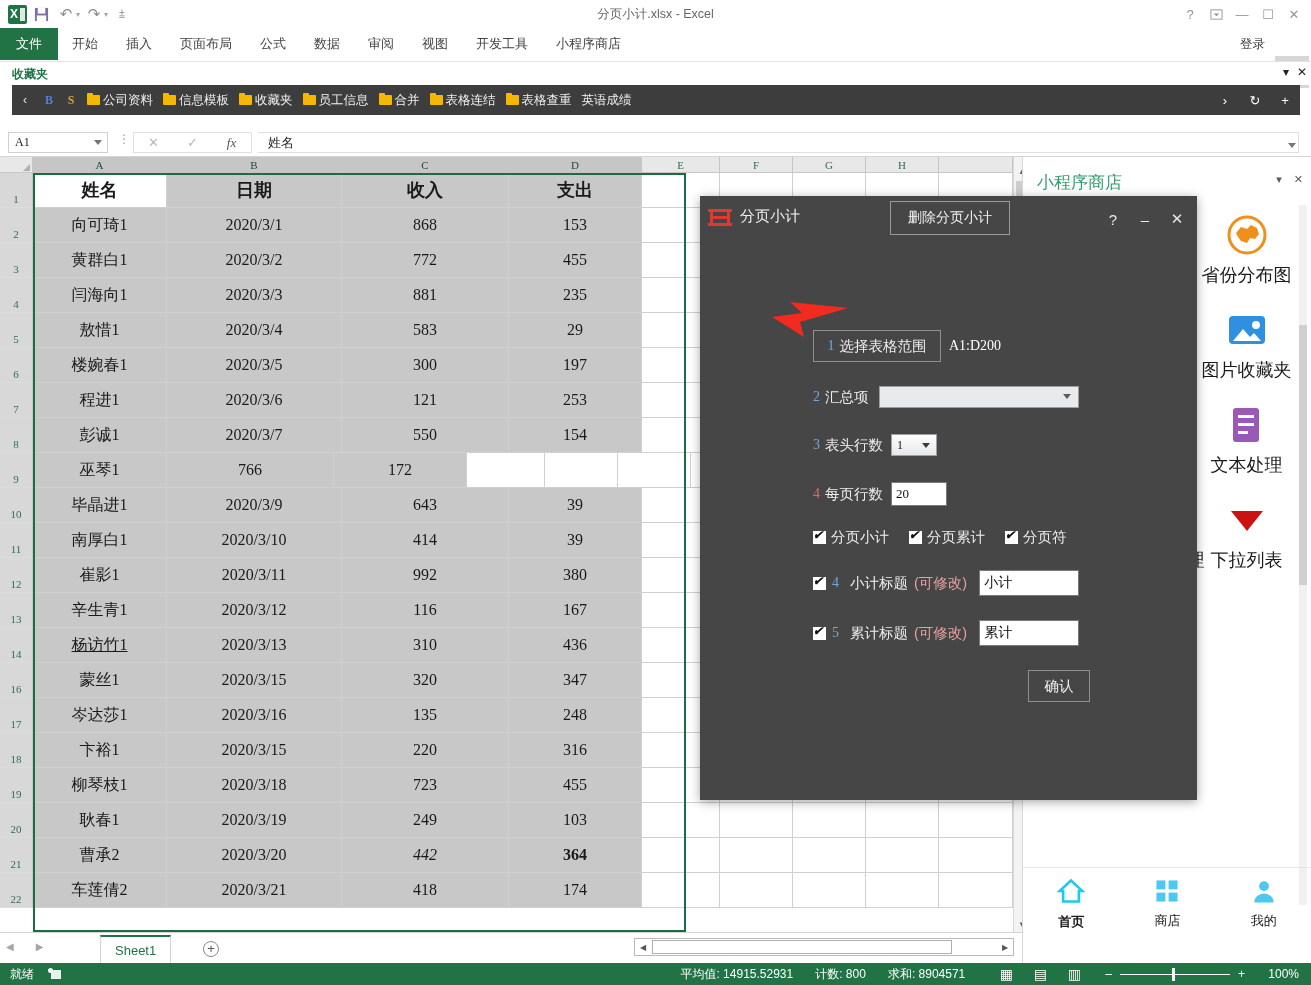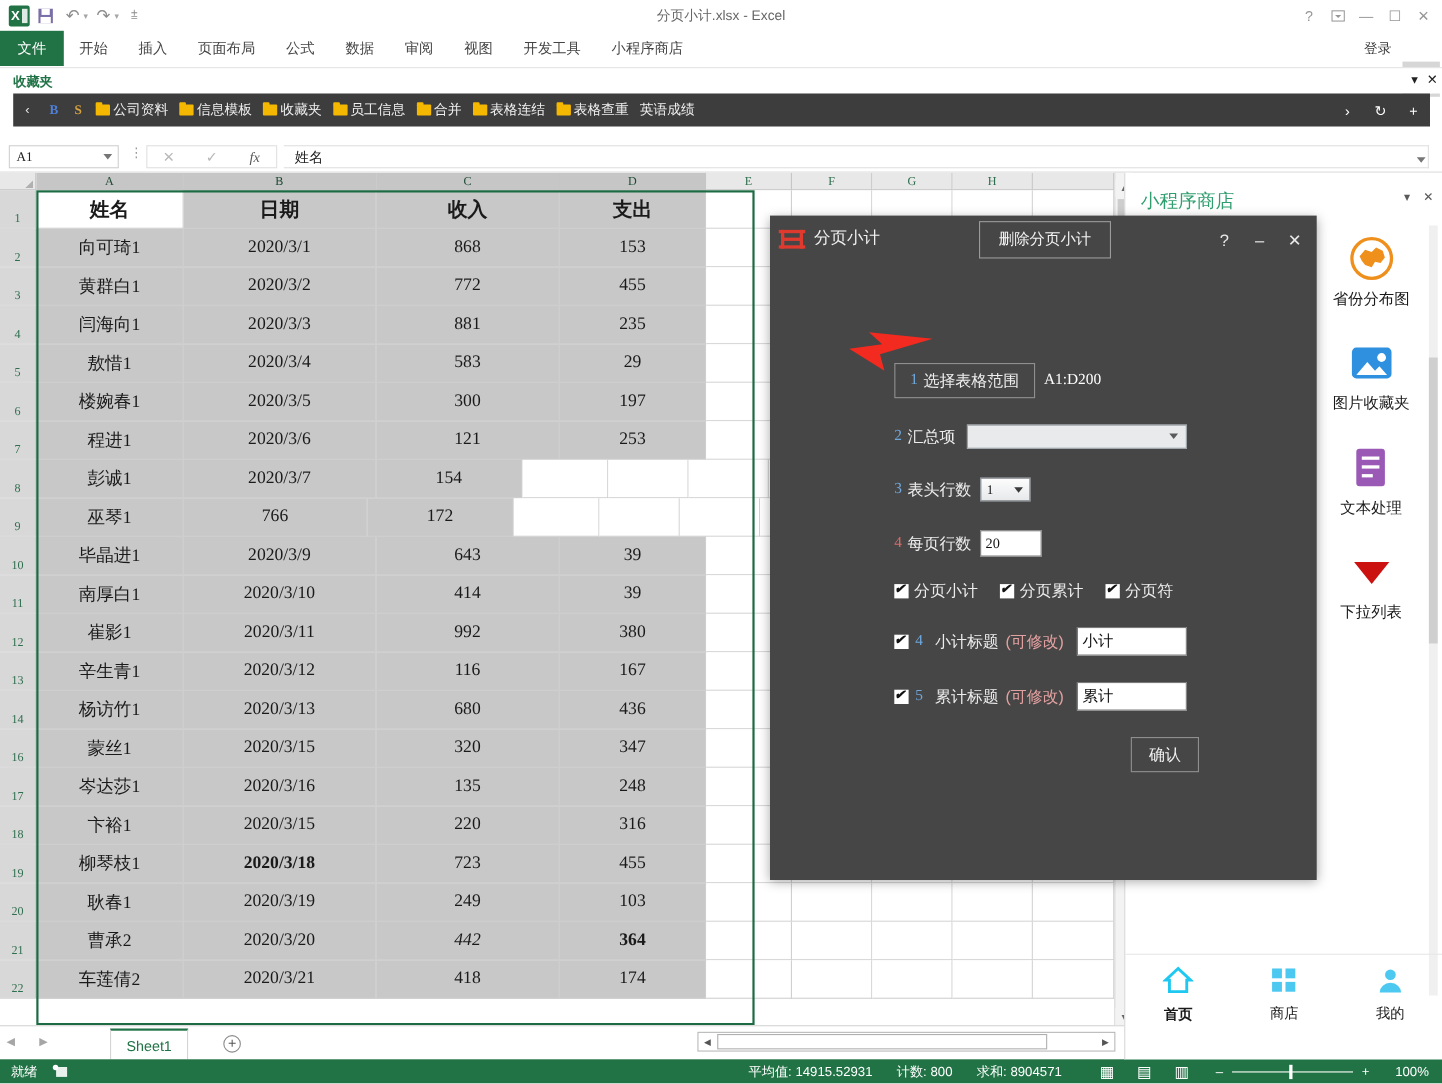--- a/index.html
+++ b/index.html
@@ -111,21 +111,21 @@
   .zs-track { width:110px; height:1px; background:#fff; position:relative;}
   .zs-track::after{content:""; position:absolute; left:52px; top:-6px; width:3px; height:13px; background:#fff;}
   .st-pct { width:44px; text-align:right; margin-right:12px;}
 
   
   .mapp { position:absolute; left:1022px; top:157px; width:289px; height:806px; background:#fff; border-left:1px solid #d8d8d8;}
   .mapp-title { position:absolute; left:14px; top:14px; font-size:17px; color:#2f9e6e; }
   .mapp-ctl { position:absolute; right:8px; top:16px; display:flex; gap:12px; color:#5a5a5a; font-size:11px;}
   .mapp-grid { position:absolute; left:6px; top:48px; width:262px; display:flex; flex-wrap:wrap;}
   .mitem { width:87px; height:95px; display:flex; flex-direction:column; align-items:center; justify-content:flex-start; padding-top:8px;}
-  .mlabel { margin-top:6px; font-size:14px; color:#1a1a1a; white-space:nowrap;}
+  .mlabel { margin-top:6px; font-size:18px; color:#1a1a1a; white-space:nowrap;}
   .ico { width:44px; height:44px; position:relative;}
   .mapp-sb { position:absolute; right:4px; top:48px; width:8px; height:700px; background:#f0f0f0;}
   .mapp-sb i { position:absolute; top:120px; left:0; width:8px; height:260px; background:#cfcfcf; display:block;}
   .mapp-bottom { position:absolute; left:0; bottom:24px; width:289px; height:72px; border-top:1px solid #e6e6e6; display:flex;}
   .mbi { flex:1; display:flex; flex-direction:column; align-items:center; justify-content:center; gap:5px;}
   .mbi .mlabel{margin-top:0;font-size:13px;}
   .mbi.active .mlabel { font-weight:bold; }
 
   
   .dlg { position:absolute; left:700px; top:196px; width:497px; height:604px; background:#464646; box-shadow:0 2px 10px rgba(0,0,0,.35);}
@@ -381,20 +381,21 @@
           <div class="cell empty" style="width: 78px;"></div>
           <div class="cell empty" style="width: 73px;"></div>
           <div class="cell empty" style="width: 73px;"></div>
           <div class="cell empty" style="width: 73px;"></div>
           <div class="cell empty" style="width: 74px;"></div>
         </div>
         <div class="row">
           <div class="rh sel">8</div>
           <div class="cell selrange" style="width: 134px;">彭诚1</div>
           <div class="cell selrange" style="width: 175px;">2020/3/7</div>
+          <div class="cell selrange" style="width: 167px;">550</div>
           <div class="cell selrange" style="width: 133px;">154</div>
           <div class="cell empty" style="width: 78px;"></div>
           <div class="cell empty" style="width: 73px;"></div>
           <div class="cell empty" style="width: 73px;"></div>
           <div class="cell empty" style="width: 73px;"></div>
           <div class="cell empty" style="width: 74px;"></div>
         </div>
         <div class="row">
           <div class="rh sel">9</div>
           <div class="cell selrange" style="width: 134px;">巫琴1</div>
@@ -449,23 +450,23 @@
           <div class="cell selrange" style="width: 167px;">116</div>
           <div class="cell selrange" style="width: 133px;">167</div>
           <div class="cell empty" style="width: 78px;"></div>
           <div class="cell empty" style="width: 73px;"></div>
           <div class="cell empty" style="width: 73px;"></div>
           <div class="cell empty" style="width: 73px;"></div>
           <div class="cell empty" style="width: 74px;"></div>
         </div>
         <div class="row">
           <div class="rh sel">14</div>
-          <div class="cell selrange" style="width: 134px;">杨访竹1</div>
+          <div class="cell selrange" style="width: 134px; text-decoration: underline;">杨访竹1</div>
           <div class="cell selrange" style="width: 175px;">2020/3/13</div>
-          <div class="cell selrange" style="width: 167px;">680</div>
+          <div class="cell selrange" style="width: 167px;">310</div>
           <div class="cell selrange" style="width: 133px;">436</div>
           <div class="cell empty" style="width: 78px;"></div>
           <div class="cell empty" style="width: 73px;"></div>
           <div class="cell empty" style="width: 73px;"></div>
           <div class="cell empty" style="width: 73px;"></div>
           <div class="cell empty" style="width: 74px;"></div>
         </div>
         <div class="row">
           <div class="rh sel">16</div>
           <div class="cell selrange" style="width: 134px;">蒙丝1</div>
@@ -498,21 +499,21 @@
           <div class="cell selrange" style="width: 133px;">316</div>
           <div class="cell empty" style="width: 78px;"></div>
           <div class="cell empty" style="width: 73px;"></div>
           <div class="cell empty" style="width: 73px;"></div>
           <div class="cell empty" style="width: 73px;"></div>
           <div class="cell empty" style="width: 74px;"></div>
         </div>
         <div class="row">
           <div class="rh sel">19</div>
           <div class="cell selrange" style="width: 134px;">柳琴枝1</div>
-          <div class="cell selrange" style="width: 175px; font-weight: bold;">2020/3/18</div>
+          <div class="cell selrange" style="width: 175px;">2020/3/18</div>
           <div class="cell selrange" style="width: 167px;">723</div>
           <div class="cell selrange" style="width: 133px;">455</div>
           <div class="cell empty" style="width: 78px;"></div>
           <div class="cell empty" style="width: 73px;"></div>
           <div class="cell empty" style="width: 73px;"></div>
           <div class="cell empty" style="width: 73px;"></div>
           <div class="cell empty" style="width: 74px;"></div>
         </div>
         <div class="row">
           <div class="rh sel">20</div>

